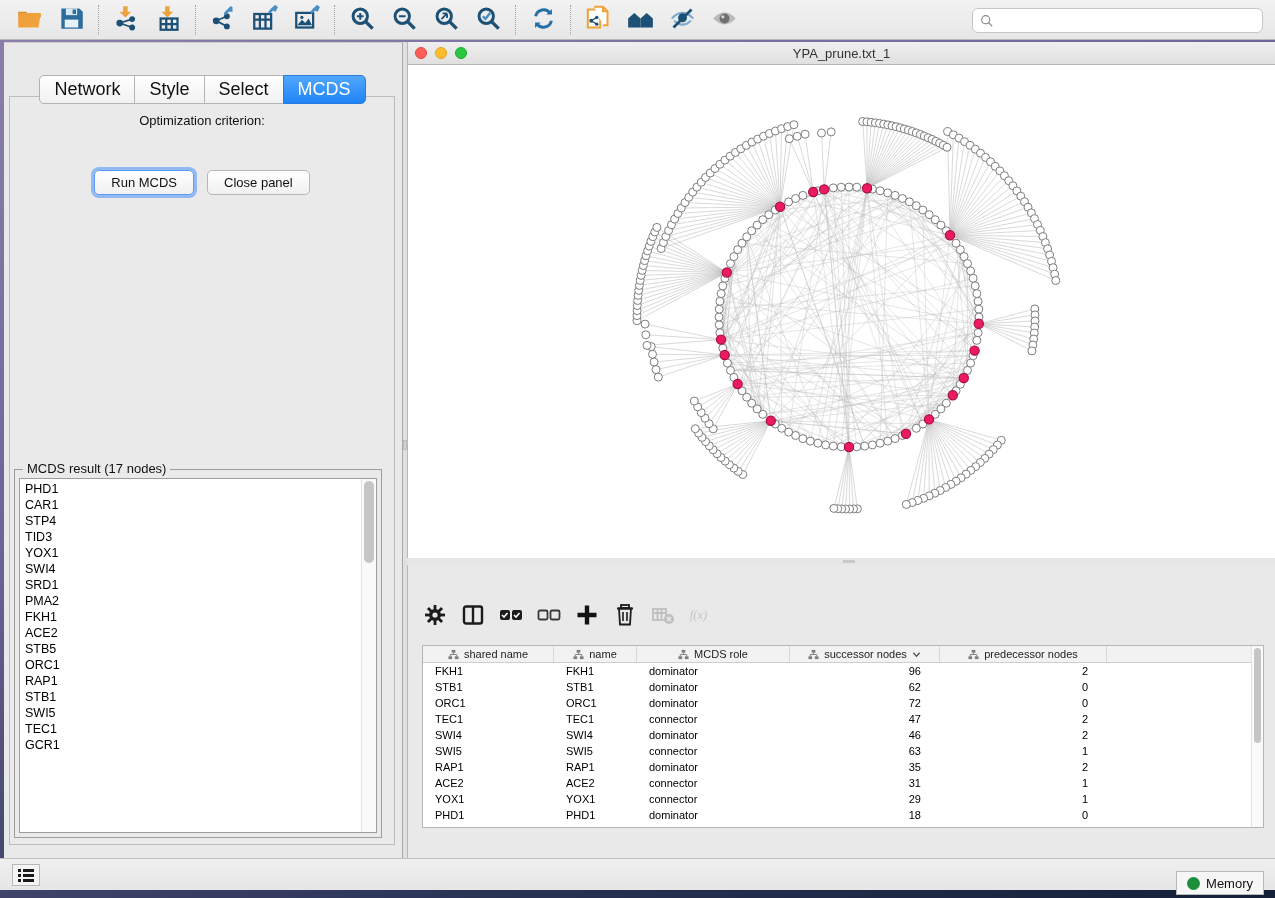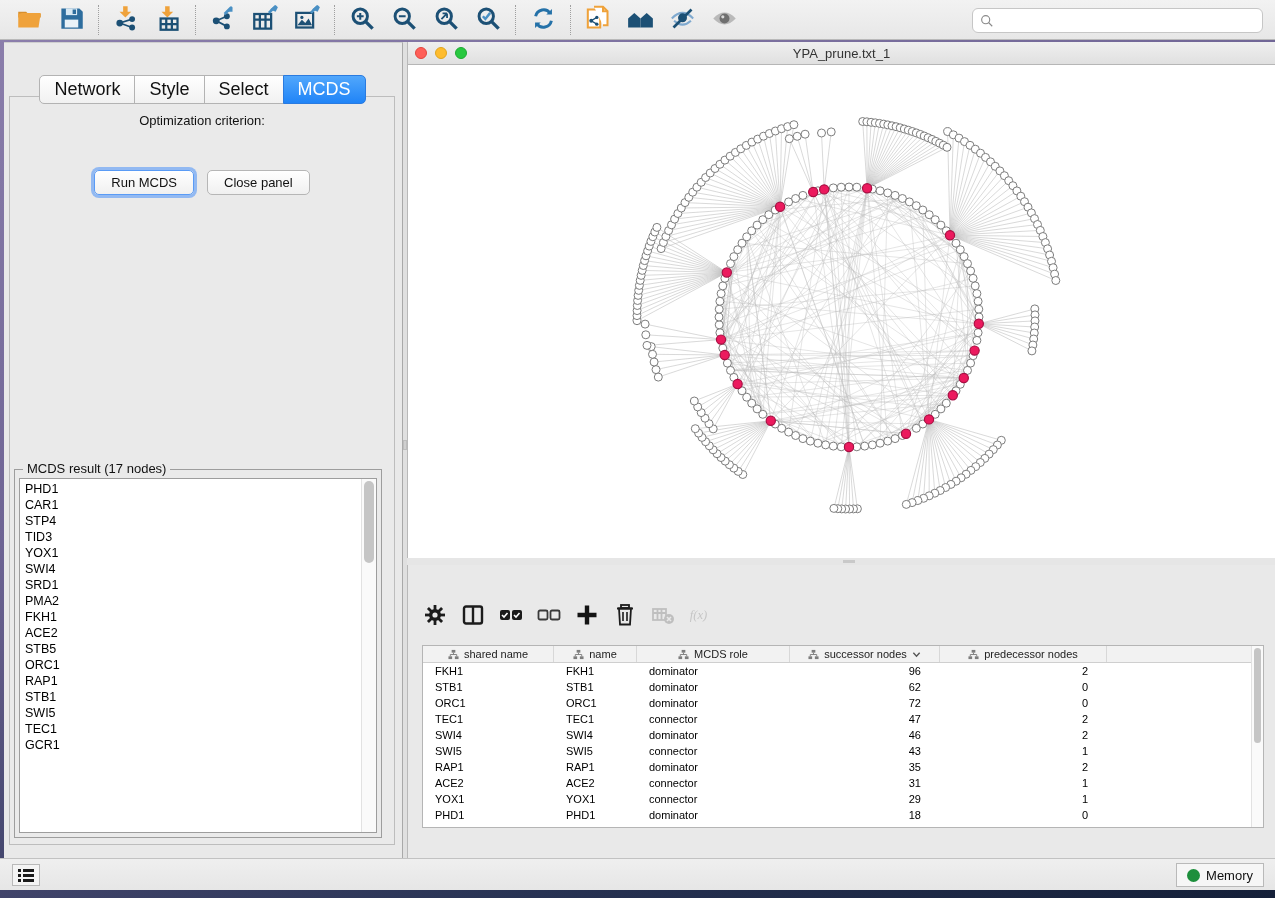--- a/index.html
+++ b/index.html
@@ -106,21 +106,21 @@
   .tbl .vscroll .thumb { height:95px; }
   .tp-tabs { position:absolute; left:0; top:269px; width:100%; display:flex; justify-content:center; }
   .tp-tabs .tab { padding:2px 12px; font-size:12.5px; }
   .tp-tabs .tab.sel { background:linear-gradient(#4fa5fc,#1f83f7); }
 
   
   .status-bar { position:absolute; left:0; top:858px; width:1275px; height:32px;
     background:linear-gradient(#efefef,#e6e6e6); border-top:1px solid #c2c2c2; }
   .list-btn { position:absolute; left:12px; top:5px; width:28px; height:22px; background:#f4f4f4;
     border:1px solid #b9b9b9; display:flex; align-items:center; justify-content:center; cursor:pointer; }
-  .memory-btn { position:absolute; right:11px; top:4px; height:24px; background:#f6f6f6;
+  .memory-btn { position:absolute; right:11px; top:12px; height:24px; background:#f6f6f6;
     border:1px solid #b9b9b9; display:flex; align-items:center; gap:6px; padding:0 10px;
     font-size:13px; color:#111; cursor:pointer; }
   .memory-dot { width:13px; height:13px; border-radius:50%; background:#1d8f3c; }
 </style>
 </head>
 <body>
 
 <div class="toolbar">
   <div class="tb-groups" id="toolbar-groups">
       <button class="tb-btn">
@@ -1190,21 +1190,21 @@
           <div class="td" style="width: 131px;">SWI4</div>
           <div class="td" style="width: 83px;">SWI4</div>
           <div class="td" style="width: 153px;">dominator</div>
           <div class="td num" style="width: 150px;">46</div>
           <div class="td num" style="width: 167px;">2</div>
         </div>
         <div class="tr">
           <div class="td" style="width: 131px;">SWI5</div>
           <div class="td" style="width: 83px;">SWI5</div>
           <div class="td" style="width: 153px;">connector</div>
-          <div class="td num" style="width: 150px;">43</div>
+          <div class="td num" style="width: 150px;">63</div>
           <div class="td num" style="width: 167px;">1</div>
         </div>
         <div class="tr">
           <div class="td" style="width: 131px;">RAP1</div>
           <div class="td" style="width: 83px;">RAP1</div>
           <div class="td" style="width: 153px;">dominator</div>
           <div class="td num" style="width: 150px;">35</div>
           <div class="td num" style="width: 167px;">2</div>
         </div>
         <div class="tr">

